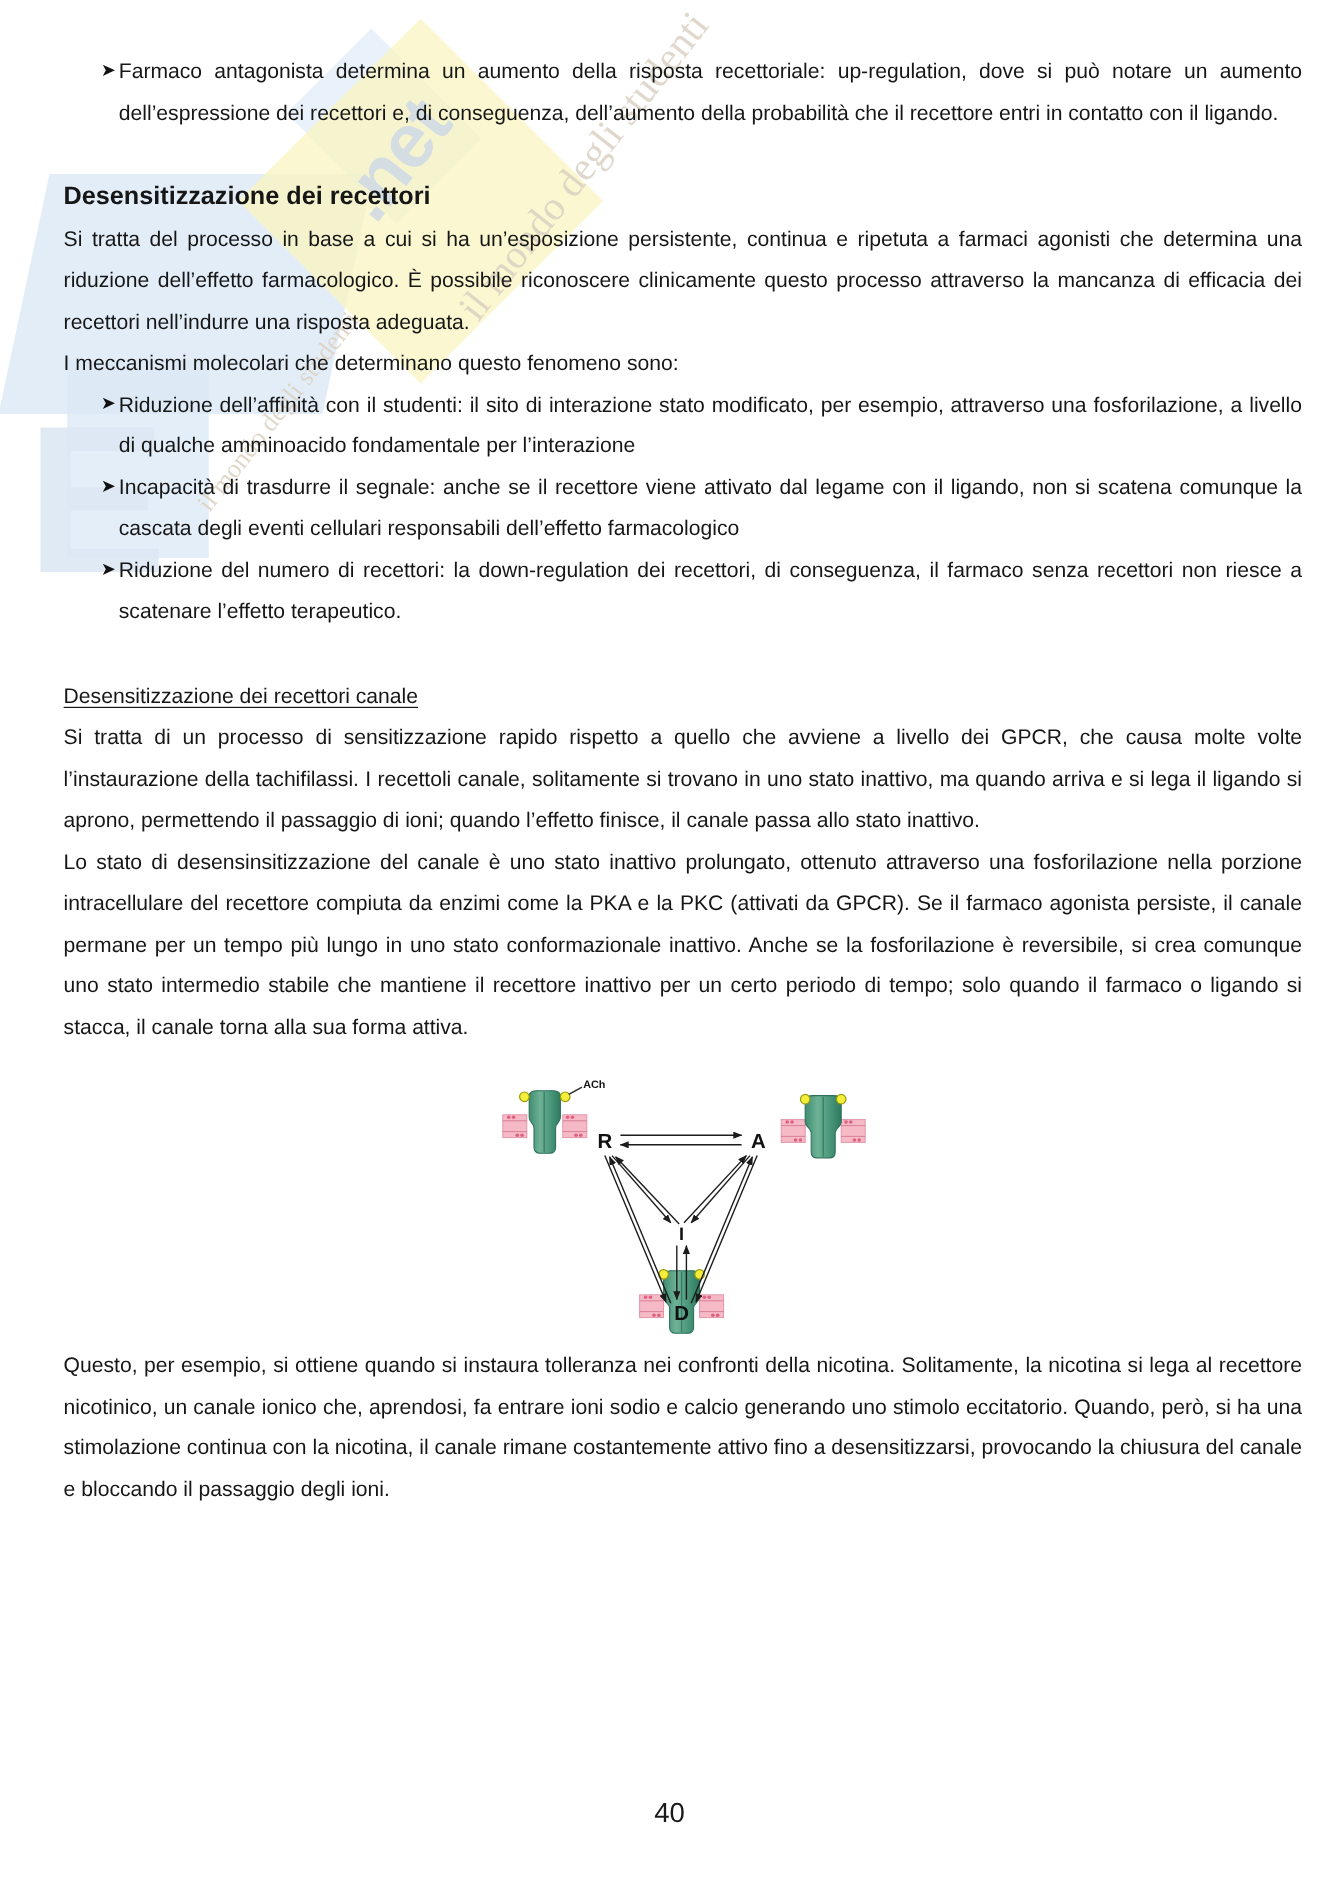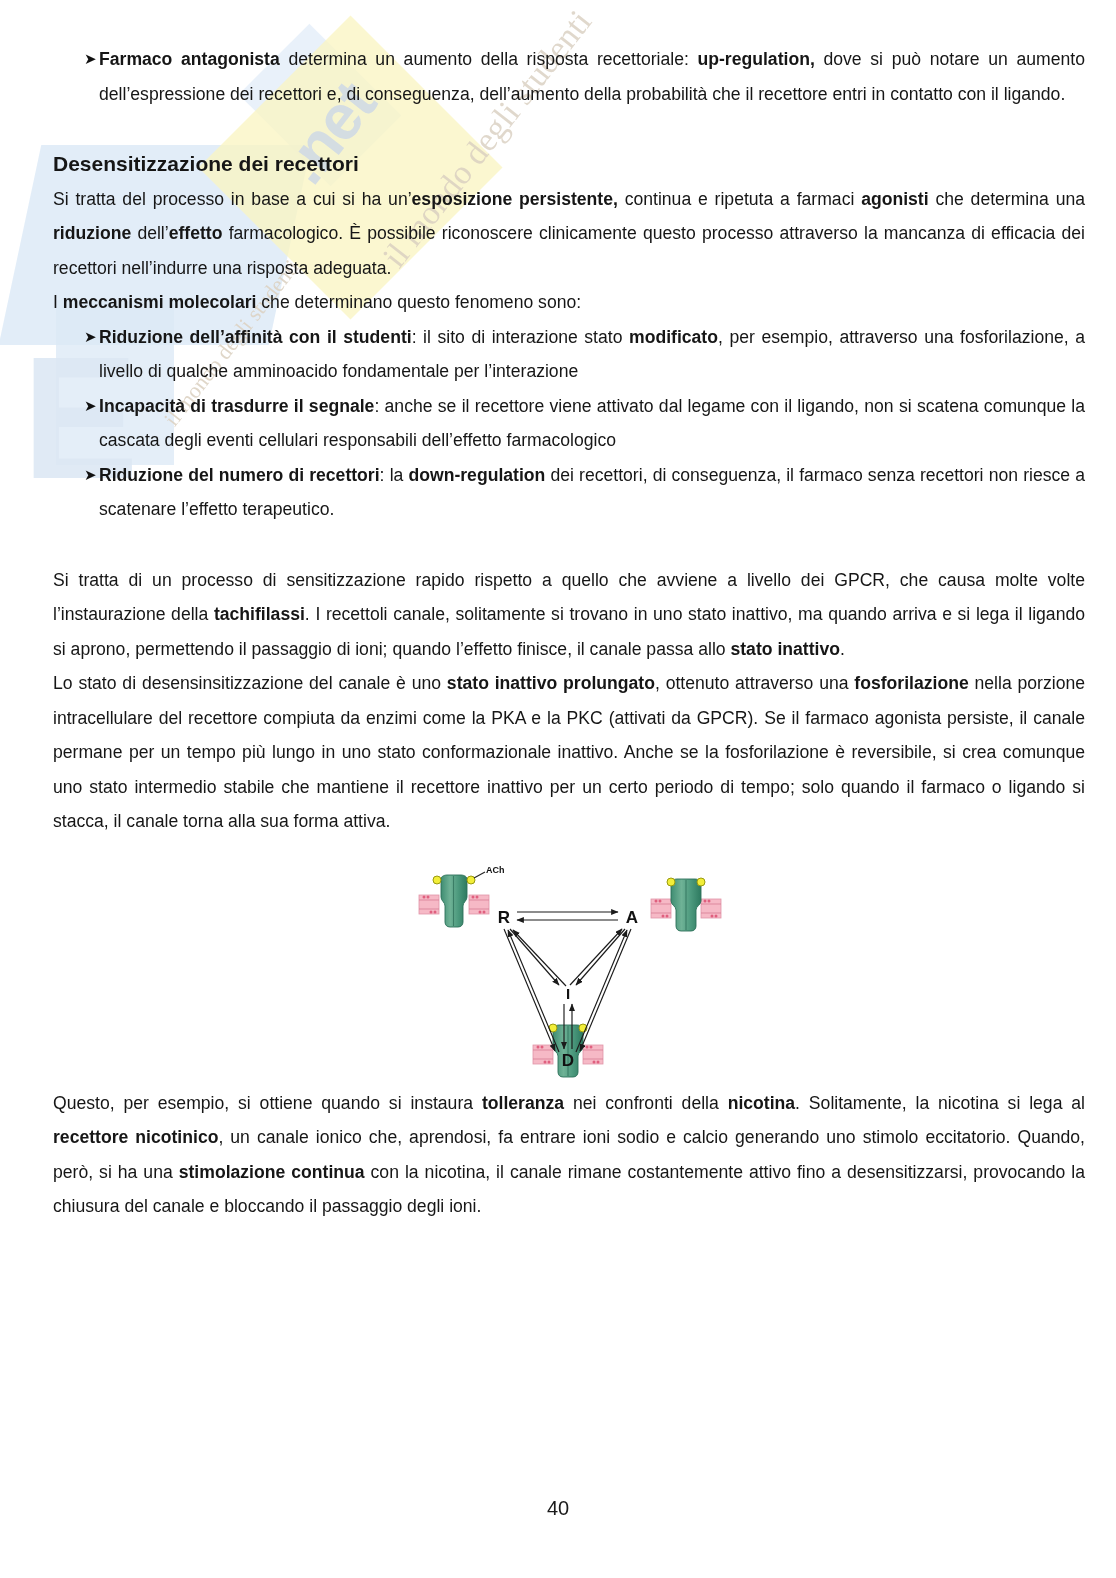--- a/index.html
+++ b/index.html
@@ -122,21 +122,21 @@
   }
 
   p, .bullet-text, h3, .subhead {
     font-size: 17.6px;
     line-height: 34.5px;
     color: #161616;
     margin: 0;
     font-weight: 400;
   }
   .just { text-align: justify; text-align-last: left; }
-  b { font-weight: 700; margin-top: 15px; }
+  b { font-weight: 400; margin-top: 15px; }
 
   .bullet {
     display: flex;
     align-items: flex-start;
   }
   .bullet .marker {
     width: 46px;
     flex: 0 0 46px;
     font-size: 15px;
     line-height: 34.5px;
@@ -171,21 +171,21 @@
   }
   .figure svg { display: block; margin: 0 auto; }
 
   
   .page-number {
     position: absolute;
     left: 0;
     top: 1497px;
     width: 1116px;
     text-align: center;
-    font-size: 20px;
+    font-size: 23px;
     color: #1a1a1a;
     z-index: 2;
   }
 </style>
 </head>
 <body>
 
 <div class="page">
 
   <div class="watermark">
@@ -226,20 +226,21 @@
       <p class="bullet-text just"><b>Incapacità di trasdurre il segnale</b><span>: anche se il recettore viene attivato dal legame con il ligando, non si scatena comunque la cascata degli eventi cellulari responsabili dell’effetto farmacologico</span><b></b><span></span></p>
     </div>
 
     <div class="bullet indent2">
       <span class="marker">➤</span>
       <p class="bullet-text just"><b>Riduzione del numero di recettori</b><span>: la </span><b>down-regulation</b><span> dei recettori, di conseguenza, il farmaco senza recettori non riesce a scatenare l’effetto terapeutico.</span></p>
     </div>
 
     <div class="spacer-md"></div>
 
+    <p class="subhead underline">Desensitizzazione dei recettori canale</p>
 
     <p class="just"><span>Si tratta di un processo di sensitizzazione rapido rispetto a quello che avviene a livello dei GPCR, che causa molte volte l’instaurazione della </span><b>tachifilassi</b><span>. I recettoli canale, solitamente si trovano in uno stato inattivo, ma quando arriva e si lega il ligando si aprono, permettendo il passaggio di ioni; quando l’effetto finisce, il canale passa allo </span><b>stato inattivo</b><span>.</span></p>
 
     <p class="just"><span>Lo stato di  desensinsitizzazione del canale è uno </span><b>stato inattivo prolungato</b><span>, ottenuto attraverso una </span><b>fosforilazione</b><span> nella porzione intracellulare del recettore compiuta da enzimi come la PKA e la PKC (attivati da GPCR). Se il farmaco agonista persiste, il canale permane per un tempo più lungo in uno stato conformazionale inattivo. Anche se la fosforilazione è reversibile, si crea comunque uno stato intermedio stabile che mantiene il recettore inattivo per un certo periodo di tempo; solo quando il farmaco o ligando si stacca, il canale torna alla sua forma attiva.</span></p>
 
 
     <div class="figure">
       <svg width="320" height="225" viewBox="0 0 320 225">
         <defs>
           <linearGradient id="gProt" x1="0" y1="0" x2="1" y2="0">

